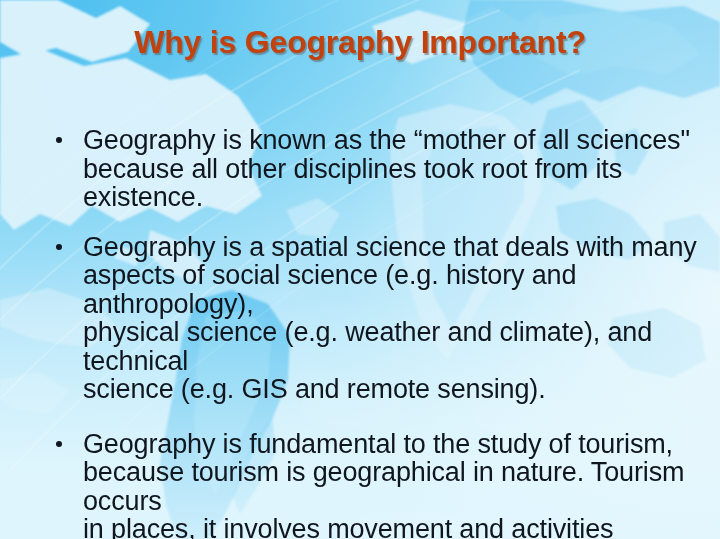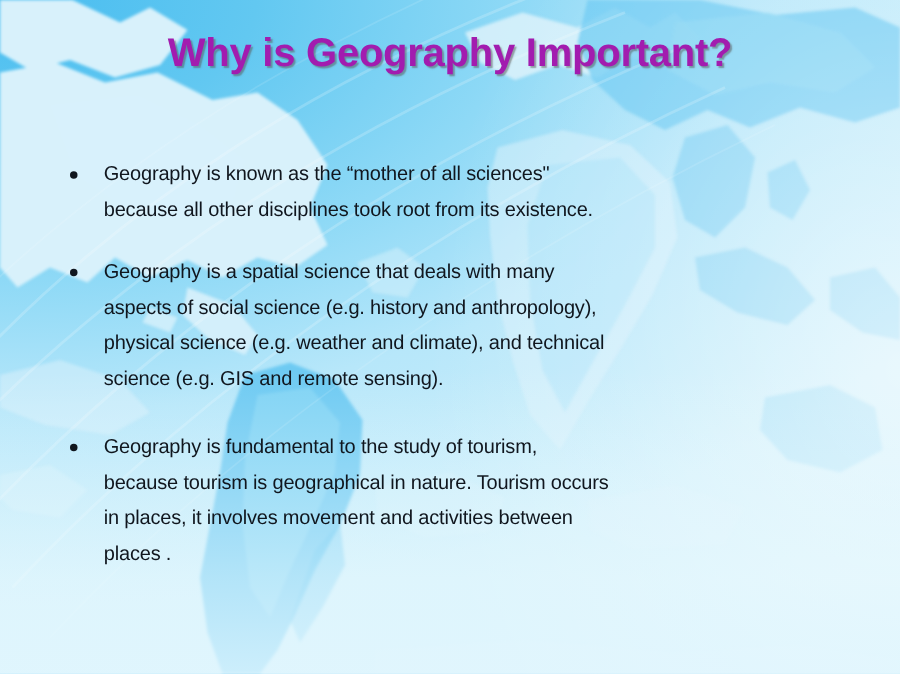--- a/index.html
+++ b/index.html
@@ -66,41 +66,41 @@
   }
 
   .slide-title {
     position: absolute;
     left: 0;
     right: 0;
     top: 24px;
     text-align: center;
     font-size: 32px;
     font-weight: bold;
-    color: #a21caf;
+    color: #c2410c;
     letter-spacing: -0.2px;
     text-shadow: 1.5px 1.5px 1.2px rgba(90,90,90,0.55);
     white-space: nowrap;
   }
 
   .bullet-list {
     position: absolute;
     left: 44px;
     top: 126px;
     width: 668px;
     margin: 0;
     padding: 0;
     list-style: none;
   }
 
   .bullet-item {
     position: relative;
     padding-left: 39px;
     color: #10161e;
-    font-size: 16px;
+    font-size: 27px;
     line-height: 28.5px;
     letter-spacing: -0.15px;
   }
 
   .bullet-item + .bullet-item {
     margin-top: 21px;
   }
 
   .bullet-item.gap-large {
     margin-top: 26px;

